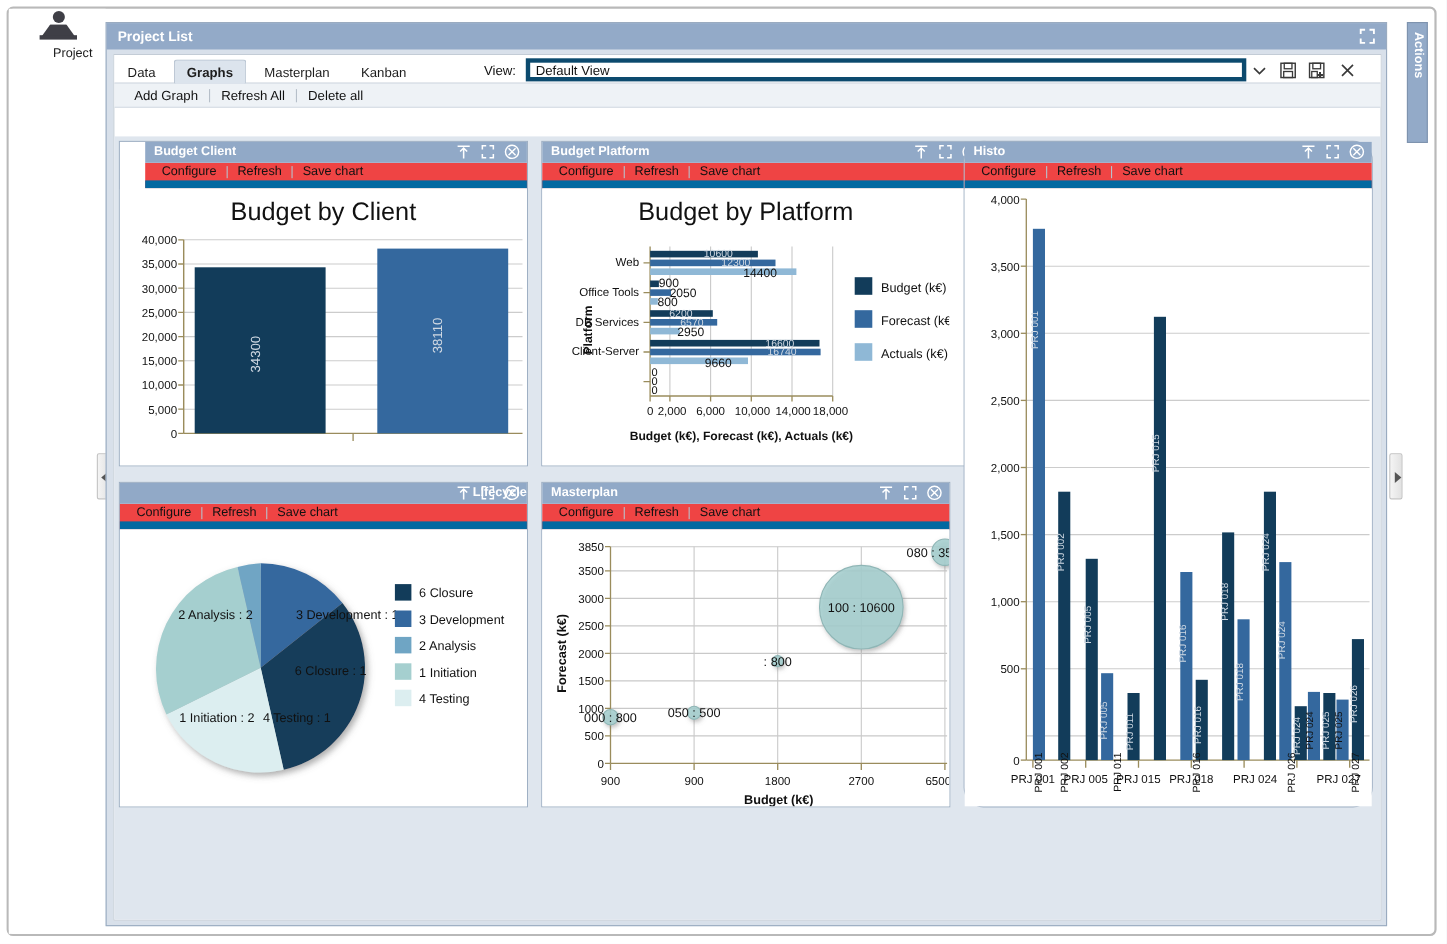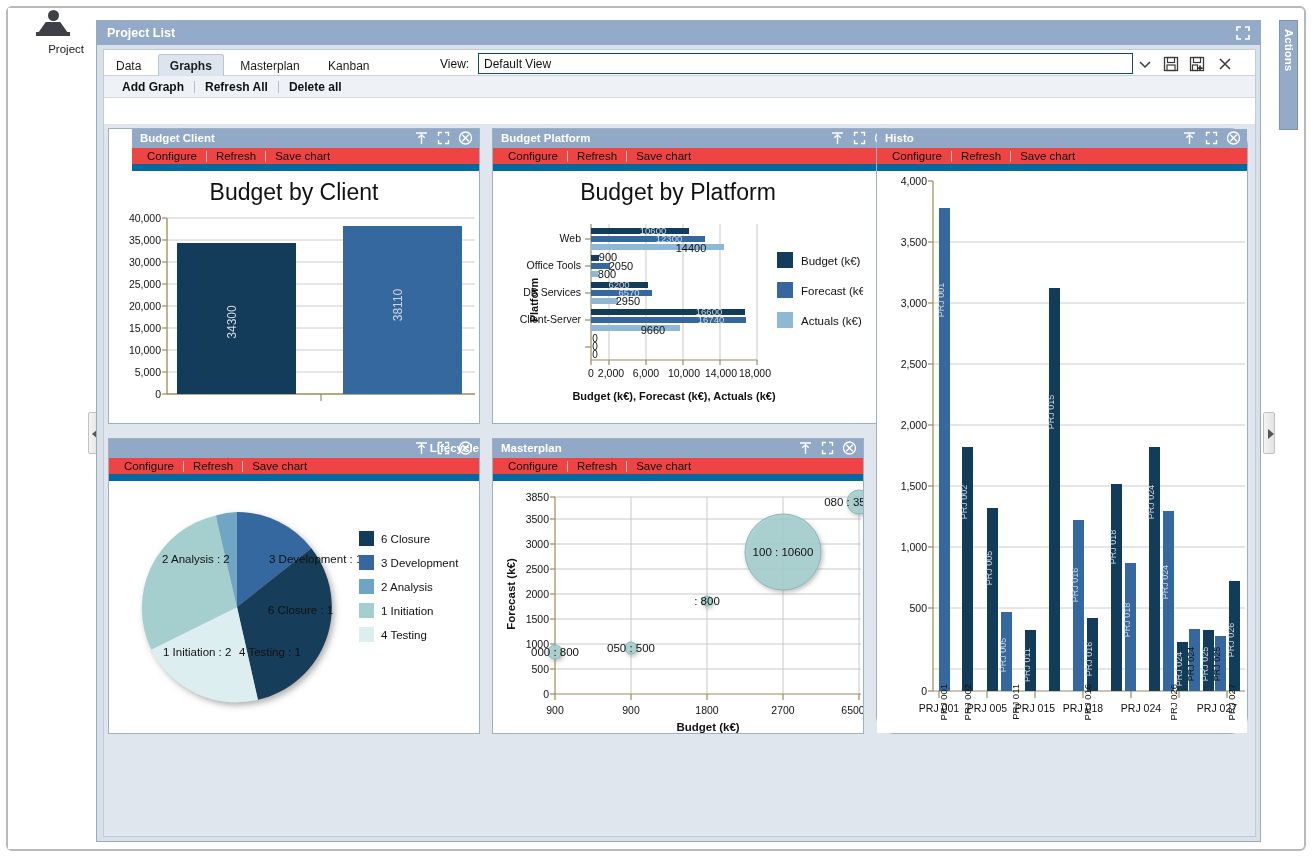--- a/index.html
+++ b/index.html
@@ -80,35 +80,35 @@
   .tab.active {
     background: #dce4ed; font-weight: bold;
     border-color: #b9c5d2; border-radius: 3px 3px 0 0;
   }
   .view-row {
     position: absolute; left: 336px; top: 3px; right: 4px; height: 22px;
   }
   .view-label { font-size: 12px; color: #111; line-height: 22px; float: left; margin-right: 6px;}
   .view-input {
     position: absolute; left: 38px; right: 118px; top: 0; height: 21px;
-    border: 1px solid #0c4a6e; background: #fff;
+    border: 4px solid #0c4a6e; background: #fff;
     font-size: 12px; line-height: 19px; padding-left: 5px; color: #111;
   }
   .view-ctl { position: absolute; top: 1px; width: 20px; height: 20px; cursor: pointer; }
   .chev { right: 96px; }
   .save1 { right: 70px; }
   .save2 { right: 44px; }
   .closeX { right: 16px; }
 
   
   .actionbar {
     height: 22px; background: #eef2f6;
     border-bottom: 1px solid #d4dbe3;
     padding-left: 8px; font-size: 12px; color: #111;
-    display: flex; align-items: center; font-weight: bold;
+    display: flex; align-items: center;
   }
   .actionbar .ab-item { padding: 0 10px; cursor: pointer; }
   .actionbar .ab-sep { width: 1px; height: 12px; background: #b6bfc9; }
 
   
   .dash {
     position: absolute; left: 0; top: 74px; right: 0; bottom: 0;
     background: #dfe6ee; padding: 4px 0 0 6px;
   }
   .card {

